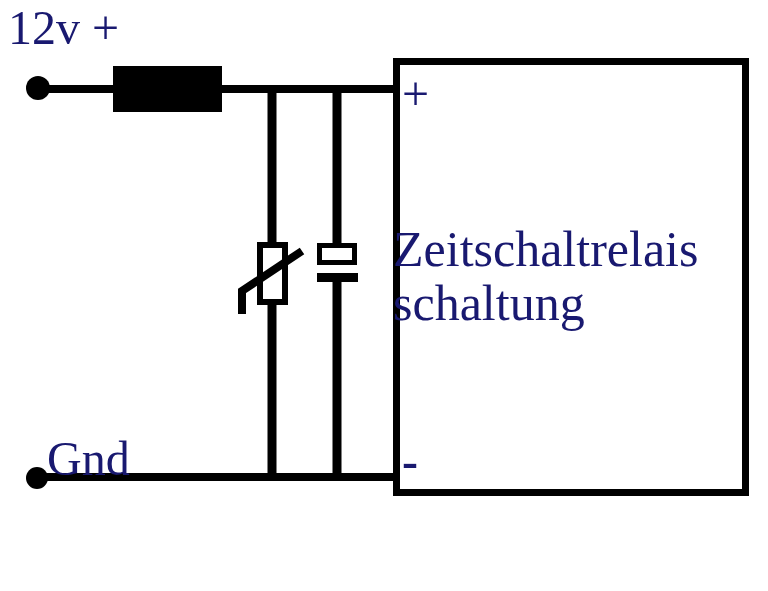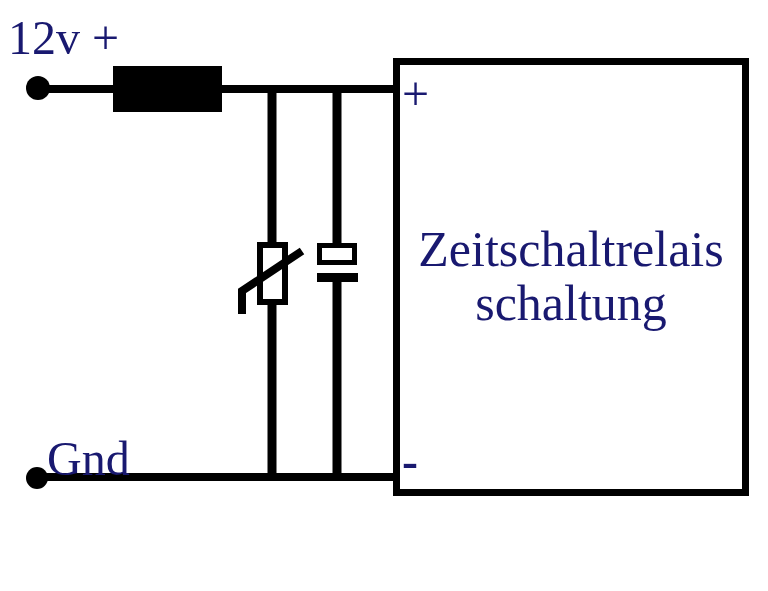--- a/index.html
+++ b/index.html
@@ -20,30 +20,29 @@
     left: 0;
     top: 0;
   }
   .label {
     position: absolute;
     color: #191970;
     font-size: 48px;
     line-height: 1;
     white-space: nowrap;
   }
-  .supply-label  { left: 8px;   top: 14px;  }
+  .supply-label  { left: 8px;   top: 4px;  }
   .ground-label  { left: 47px;  top: 435px; }
   .plus-label    { left: 402px; top: 70px;  }
   .minus-label   { left: 402px; top: 437px; font-weight: bold; }
   .relay-title {
     position: absolute;
     left: 393px;
     top: 222px;
     width: 356px;
-    text-align: center;
     color: #191970;
     font-size: 50px;
     line-height: 54px;
     white-space: nowrap;
   }
 </style>
 </head>
 <body>
 
 <div class="canvas">

